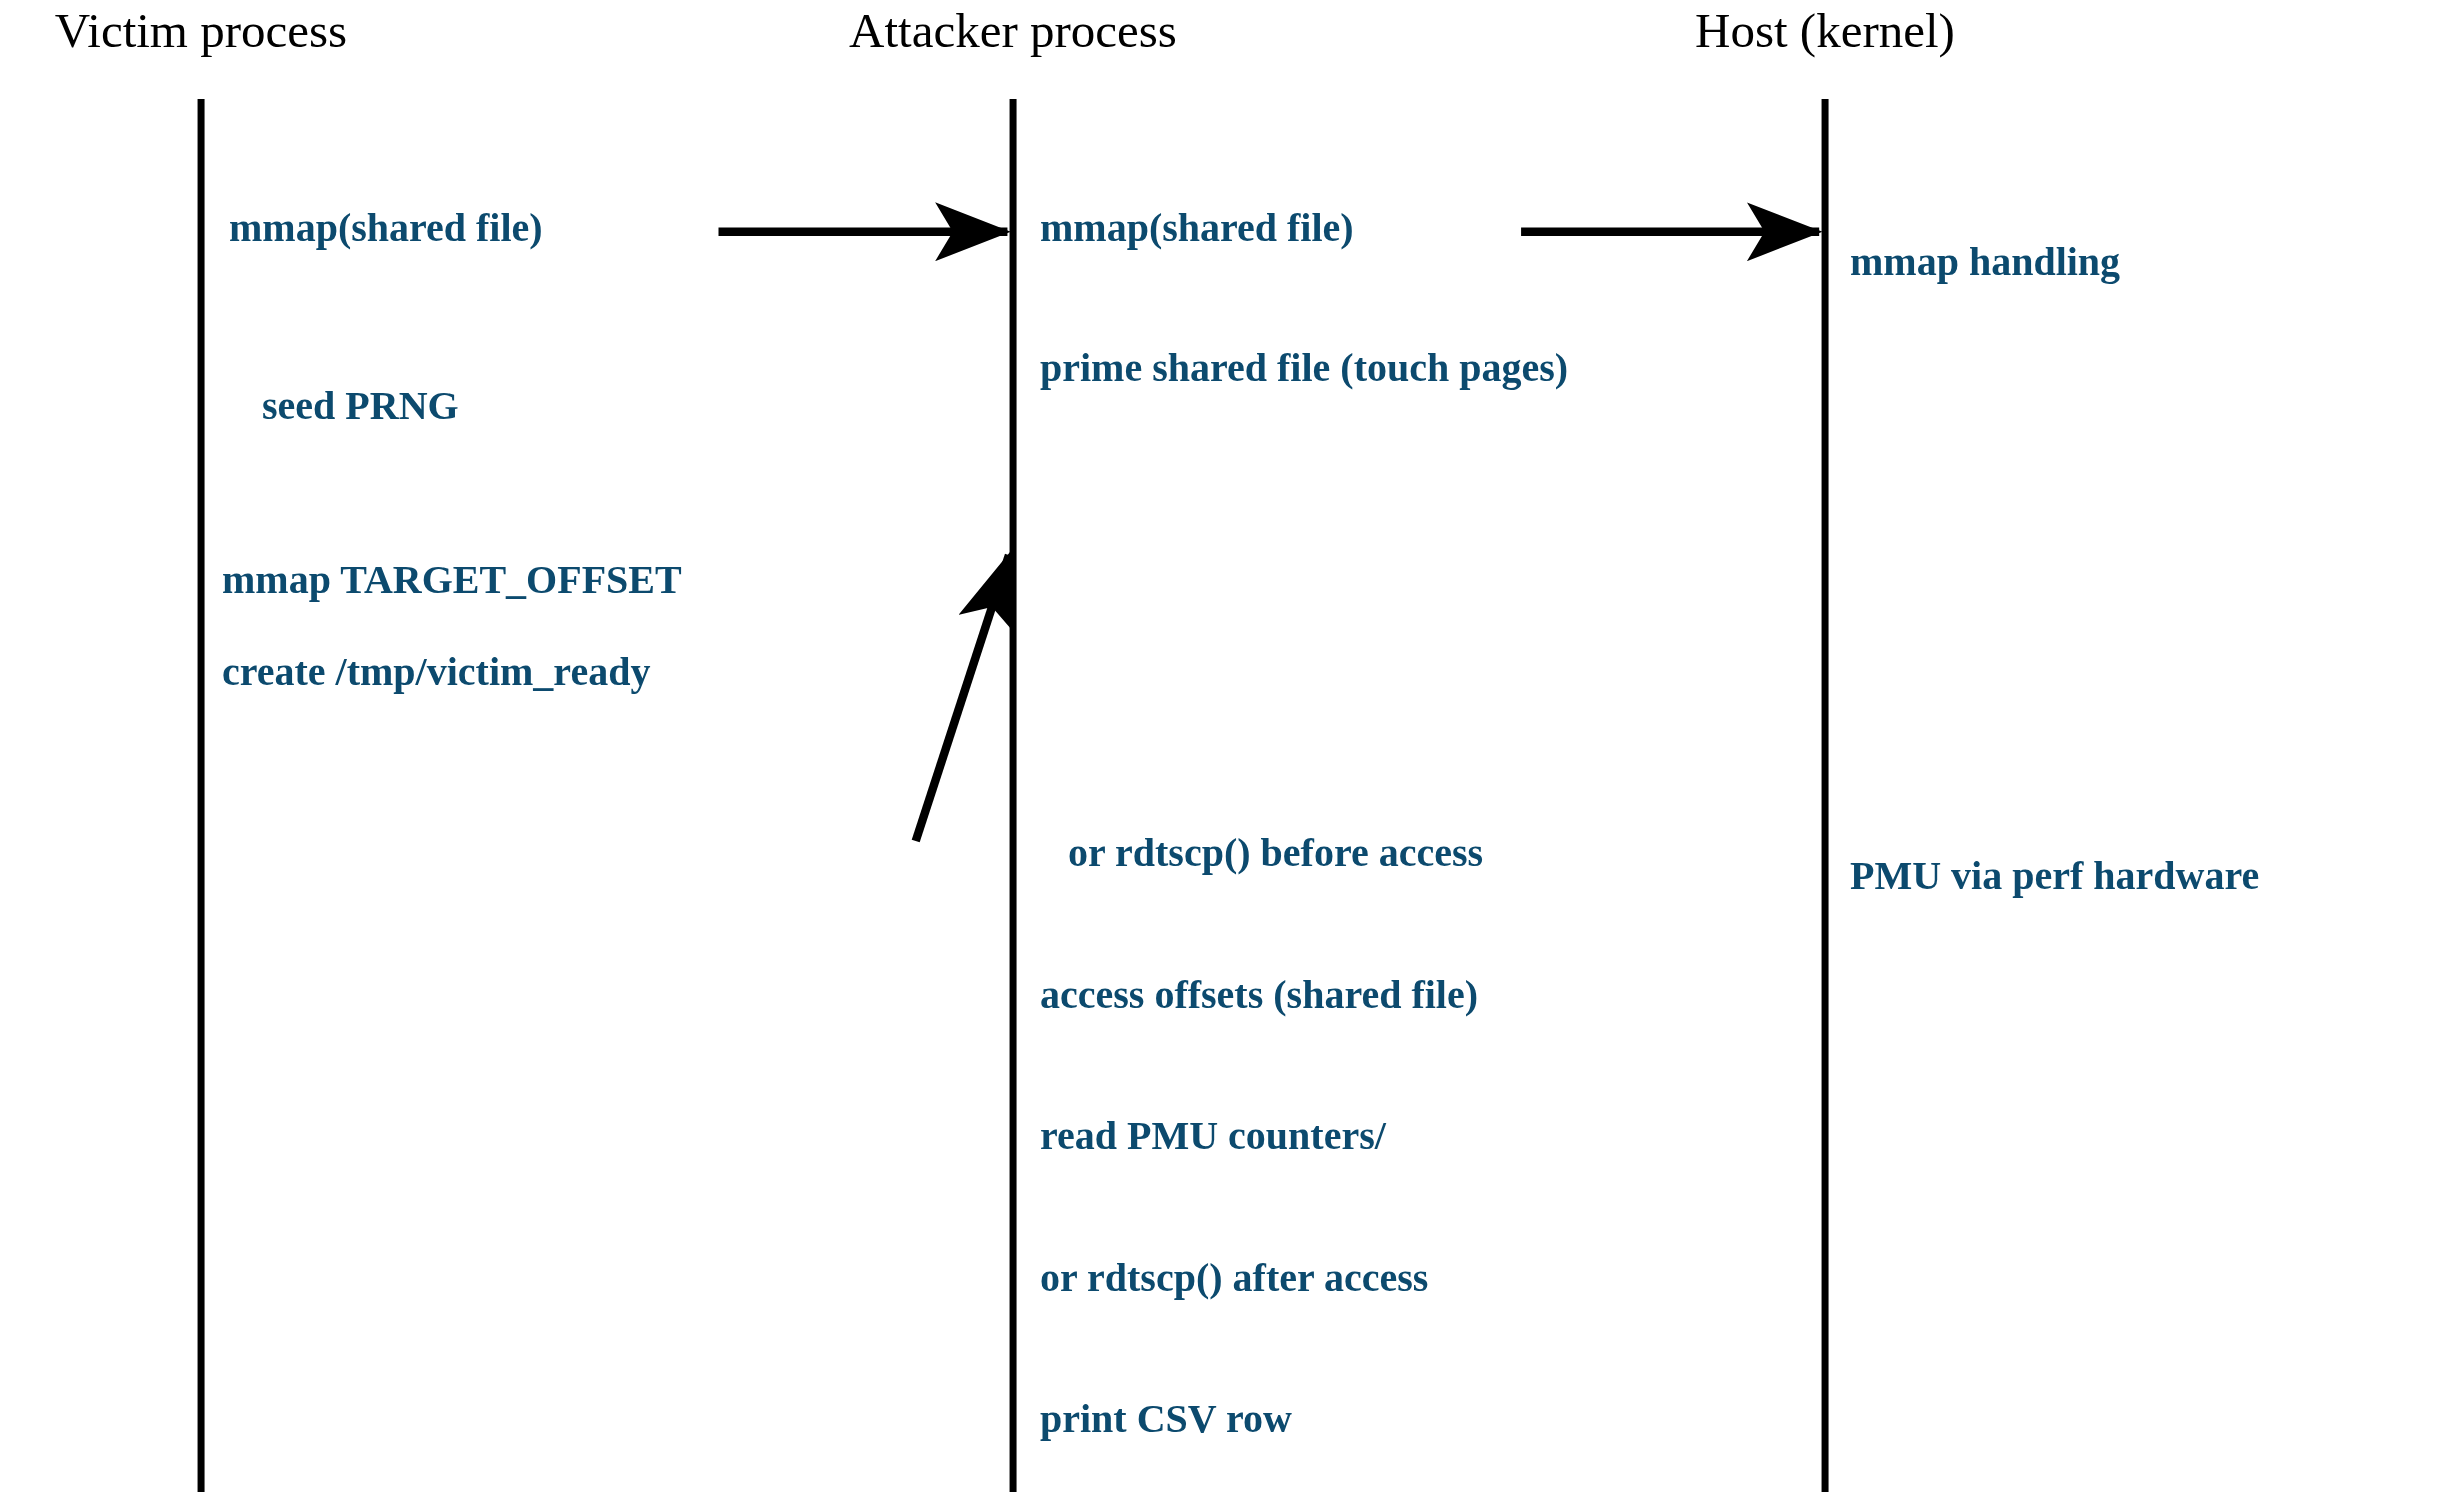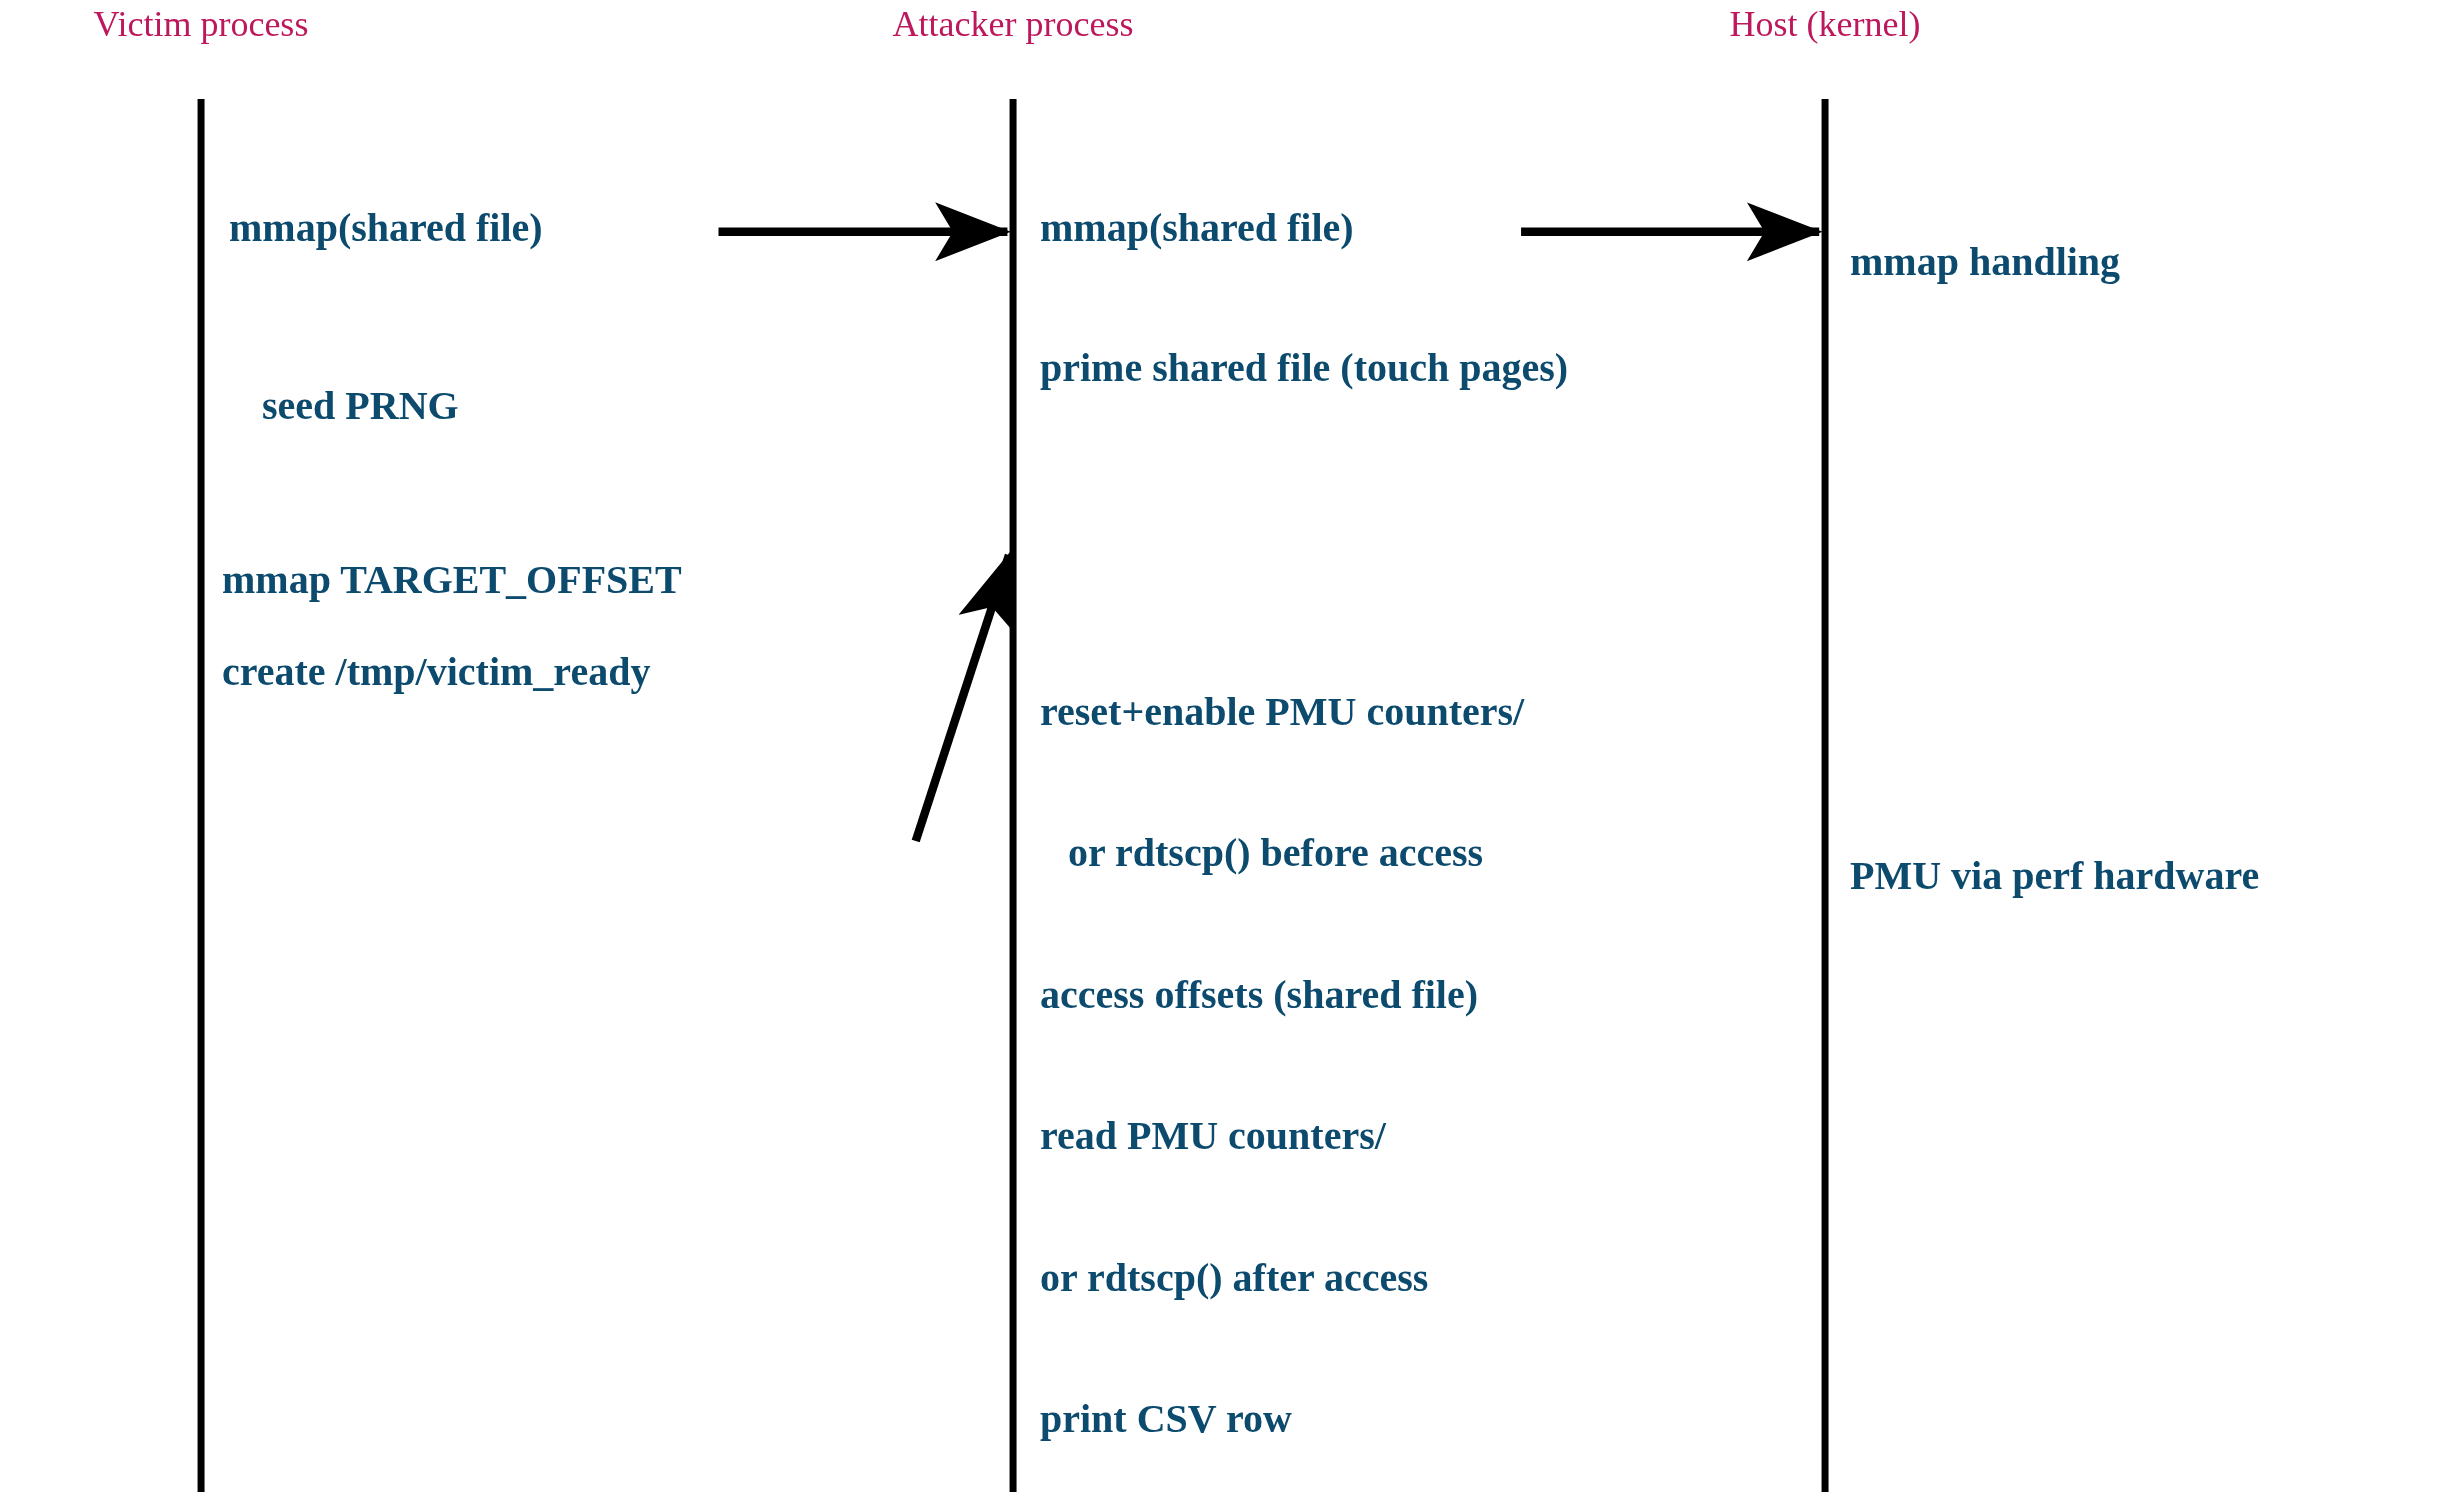--- a/index.html
+++ b/index.html
@@ -11,25 +11,25 @@
     position: relative;
     width: 2462px;
     height: 1510px;
     background: #ffffff;
     font-family: "Liberation Serif", "DejaVu Serif", serif;
     color: #000000;
     overflow: hidden;
   }
   .lifeline-header {
     position: absolute;
-    font-size: 36px;
+    font-size: 49px;
     line-height: 1;
     white-space: nowrap;
     transform: translateX(-50%);
-    color: #be185d;
+    color: #000000;
   }
   .lifeline {
     position: absolute;
     width: 6.9px;
     background: #000000;
     transform: translateX(-50%);
   }
   .step {
     position: absolute;
     font-size: 40px;
@@ -61,21 +61,20 @@
   <div class="lifeline" style="left:1013px; top:99px; height:1393px;"></div>
   <div class="lifeline" style="left:1825px; top:99px; height:1393px;"></div>
 
   <div class="step" style="left:229px; top:208px;">mmap(shared file)</div>
   <div class="step" style="left:222px; top:386px;margin-left:40px;">seed PRNG</div>
   <div class="step" style="left:222px; top:560px;">mmap TARGET_OFFSET</div>
   <div class="step" style="left:222px; top:652px;">create /tmp/victim_ready</div>
 
   <div class="step" style="left:1040px; top:208px;">mmap(shared file)</div>
   <div class="step" style="left:1040px; top:348px;">prime shared file (touch pages)</div>
-  <div class="step" style="left:1040px; top:692px;">reset+enable PMU counters/</div>
   <div class="step" style="left:1068px; top:833px;">or rdtscp() before access</div>
   <div class="step" style="left:1040px; top:975px;">access offsets (shared file)</div>
   <div class="step" style="left:1040px; top:1116px;">read PMU counters/</div>
   <div class="step" style="left:1040px; top:1258px;">or rdtscp() after access</div>
   <div class="step" style="left:1040px; top:1399px;">print CSV row</div>
 
   <div class="step" style="left:1850px; top:208px;margin-top:34px;">mmap handling</div>
   <div class="step" style="left:1850px; top:856px;">PMU via perf hardware</div>
 
   <svg class="arrow-svg" viewBox="0 0 3221 1975">

